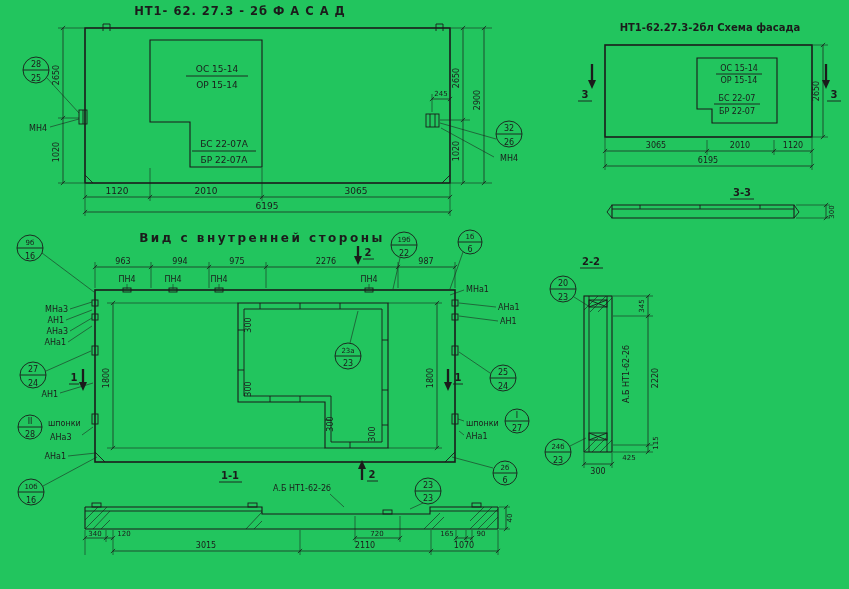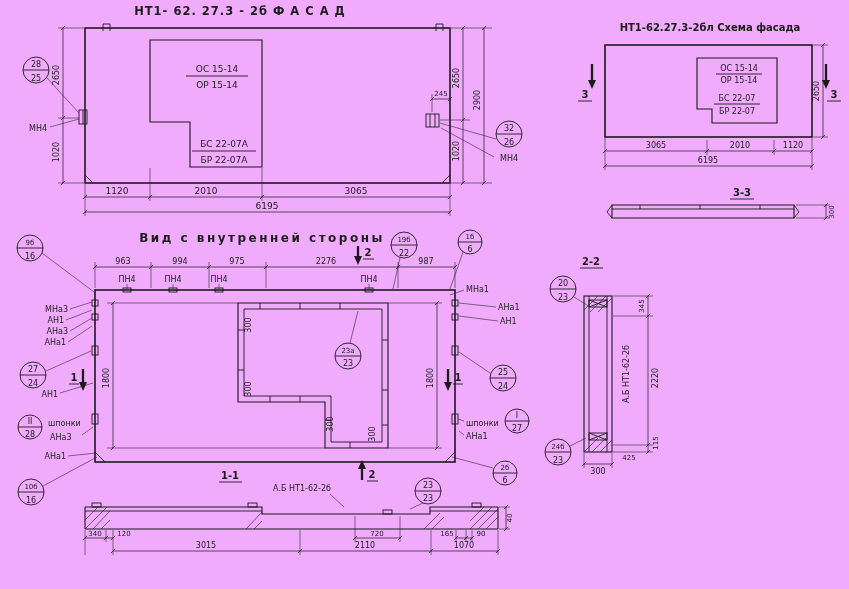--- a/index.html
+++ b/index.html
@@ -1,16 +1,16 @@
 <!DOCTYPE html>
 <html><head>
 <meta charset="utf-8">
 <style>
   html,body{margin:0;padding:0;background:#e8e8e6;}
-  #page{width:849px;height:589px;background:#f0abfc;position:relative;overflow:hidden;}
+  #page{width:849px;height:589px;background:#22c55e;position:relative;overflow:hidden;}
   svg{display:block;}
   text{fill:#1b1b1b;font-family:"DejaVu Sans",sans-serif;}
   .t7{font-size:7px}
   .t8{font-size:8px}
   .t9{font-size:9px}
   .t10b{font-size:10px;font-weight:bold}
   .t11b{font-size:11.5px;font-weight:bold;letter-spacing:1px}
   .t12b{font-size:12px;font-weight:bold;letter-spacing:2.5px}
   line,polyline,polygon,rect,path,circle{stroke:#1b1b1b;fill:none}
   .o{stroke-width:1.6}

